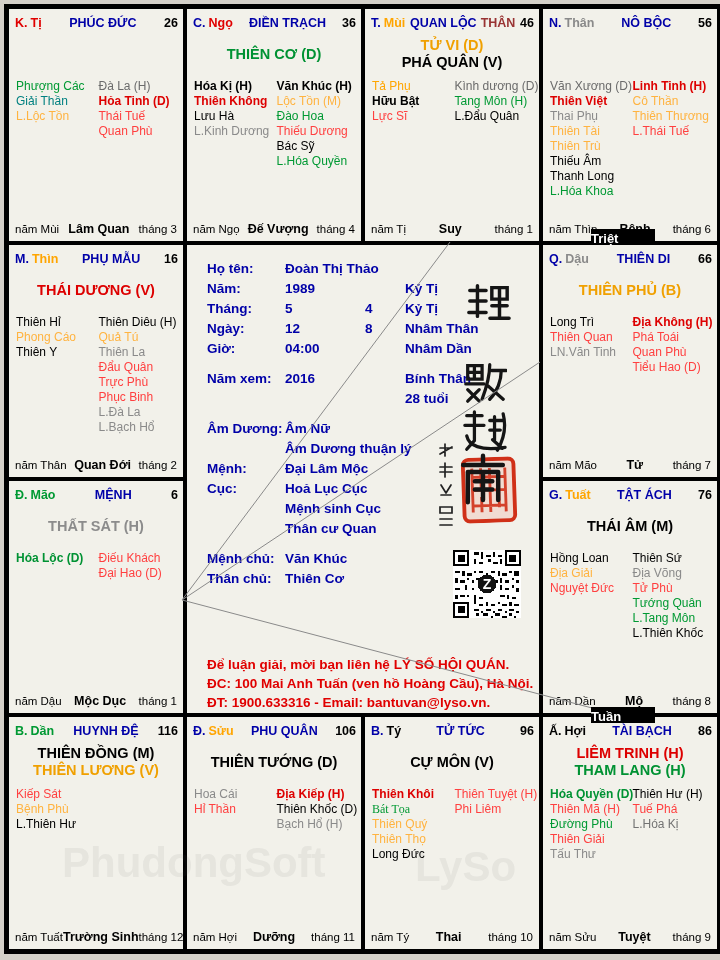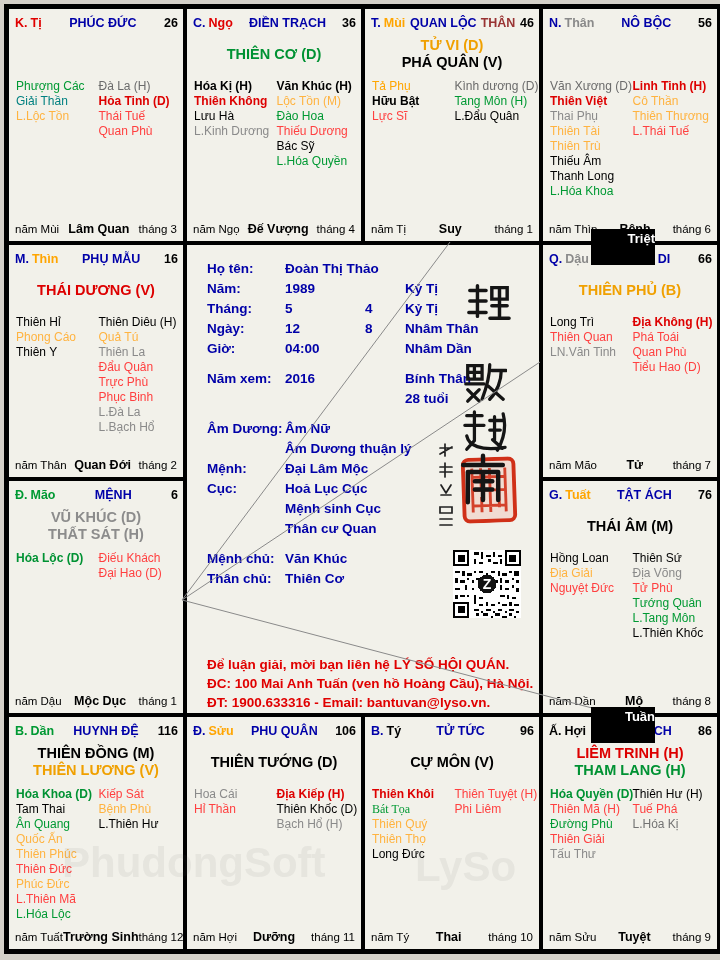--- a/index.html
+++ b/index.html
@@ -32,22 +32,22 @@
   .c-label{width:78px;}.c-v1{width:80px;}.c-v2{width:24px;}.c-v3{flex:1;margin-left:16px;}
   .contact{position:absolute;left:20px;top:410px;z-index:2;}
   .red-line{font-size:13.5px;font-weight:bold;color:#e00000;line-height:19px;white-space:nowrap;}
 
   .calligraphy{position:absolute;left:266px;top:30px;width:72px;height:290px;z-index:3;}
   .cal-char{position:absolute;}
   .seal{position:absolute;left:274px;top:212px;width:56px;height:66px;z-index:2;transform:rotate(-2deg);}
   .side-chars{position:absolute;left:250px;top:198px;z-index:2;}
   .qr{position:absolute;left:266px;top:305px;width:68px;height:68px;z-index:2;}
 
-  .badge{position:absolute;width:64px;height:36px;background:#000;color:#fff;font-weight:bold;font-size:13px;
-         line-height:20px;text-align:right;z-index:6;}
+  .badge{position:absolute;width:64px;height:16px;background:#000;color:#fff;font-weight:bold;font-size:13px;
+         line-height:20px;text-align:left;z-index:6;}
   .badge-triet{left:584px;top:222px;}
   .badge-tuan{left:584px;top:700px;}
 
   .lines-svg{position:absolute;left:0;top:0;z-index:4;pointer-events:none;}
   .watermark{position:absolute;z-index:1;font-size:42px;font-weight:bold;color:rgba(90,90,90,0.08);
              white-space:nowrap;pointer-events:none;}
   .wm1{left:55px;top:832px;}
   .wm2{left:408px;top:836px;}
 </style>
 </head>
@@ -378,21 +378,20 @@
     </div>
   </div>
 
   <div class="cell p6">
     <div class="cell-header">
       <span class="sb"><span style="color: rgb(0, 153, 51);">Đ.</span><span class="branch" style="color: rgb(0, 153, 51);">Mão</span></span>
       <span class="palace-name"><span>MỆNH</span></span>
       <span class="palace-number">6</span>
     </div>
     <div class="main-stars">
-        <div class="main-star" style="color: rgb(140, 140, 140);">VŨ KHÚC (D)</div>
         <div class="main-star" style="color: rgb(140, 140, 140);">THẤT SÁT (H)</div>
       </div>
     <div class="star-cols">
       <div class="star-col">
           <div class="star-line" style="color: rgb(0, 146, 51); font-weight: bold;">Hóa Lộc (D)</div>
         </div>
       <div class="star-col">
           <div class="star-line" style="color: rgb(255, 64, 64);">Điếu Khách</div>
           <div class="star-line" style="color: rgb(255, 64, 64);">Đại Hao (D)</div>
         </div>
@@ -440,31 +439,20 @@
       <span class="sb"><span style="color: rgb(0, 153, 51);">B.</span><span class="branch" style="color: rgb(0, 153, 51);">Dần</span></span>
       <span class="palace-name"><span>HUYNH ĐỆ</span></span>
       <span class="palace-number">116</span>
     </div>
     <div class="main-stars">
         <div class="main-star" style="color: rgb(0, 0, 0);">THIÊN ĐỒNG (M)</div>
         <div class="main-star" style="color: rgb(240, 160, 0);">THIÊN LƯƠNG (V)</div>
       </div>
     <div class="star-cols">
       <div class="star-col">
-          <div class="star-line" style="color: rgb(0, 146, 51); font-weight: bold;">Hóa Khoa (D)</div>
-          <div class="star-line" style="color: rgb(0, 0, 0);">Tam Thai</div>
-          <div class="star-line" style="color: rgb(0, 153, 51);">Ân Quang</div>
-          <div class="star-line" style="color: rgb(255, 179, 64);">Quốc Ấn</div>
-          <div class="star-line" style="color: rgb(255, 179, 64);">Thiên Phúc</div>
-          <div class="star-line" style="color: rgb(255, 64, 64);">Thiên Đức</div>
-          <div class="star-line" style="color: rgb(255, 179, 64);">Phúc Đức</div>
-          <div class="star-line" style="color: rgb(255, 64, 64);">L.Thiên Mã</div>
-          <div class="star-line" style="color: rgb(0, 153, 51);">L.Hóa Lộc</div>
-        </div>
-      <div class="star-col">
           <div class="star-line" style="color: rgb(255, 64, 64);">Kiếp Sát</div>
           <div class="star-line" style="color: rgb(255, 179, 64);">Bệnh Phù</div>
           <div class="star-line" style="color: rgb(0, 0, 0);">L.Thiên Hư</div>
         </div>
     </div>
     <div class="cell-footer">
       <span>năm Tuất</span>
       <span class="stage">Trường Sinh</span>
       <span>tháng 12</span>
     </div>

